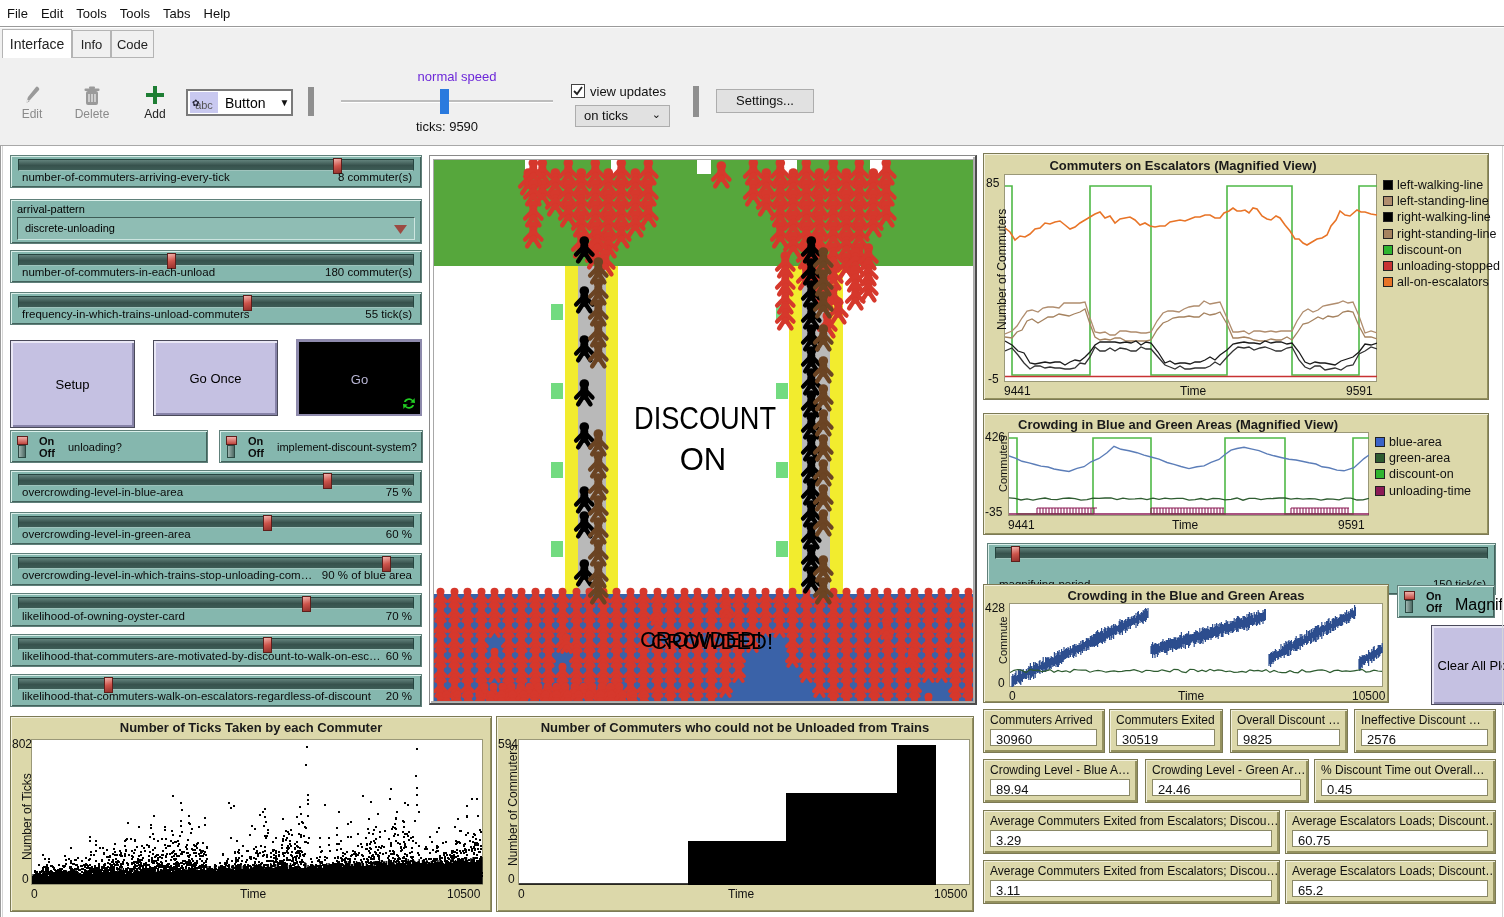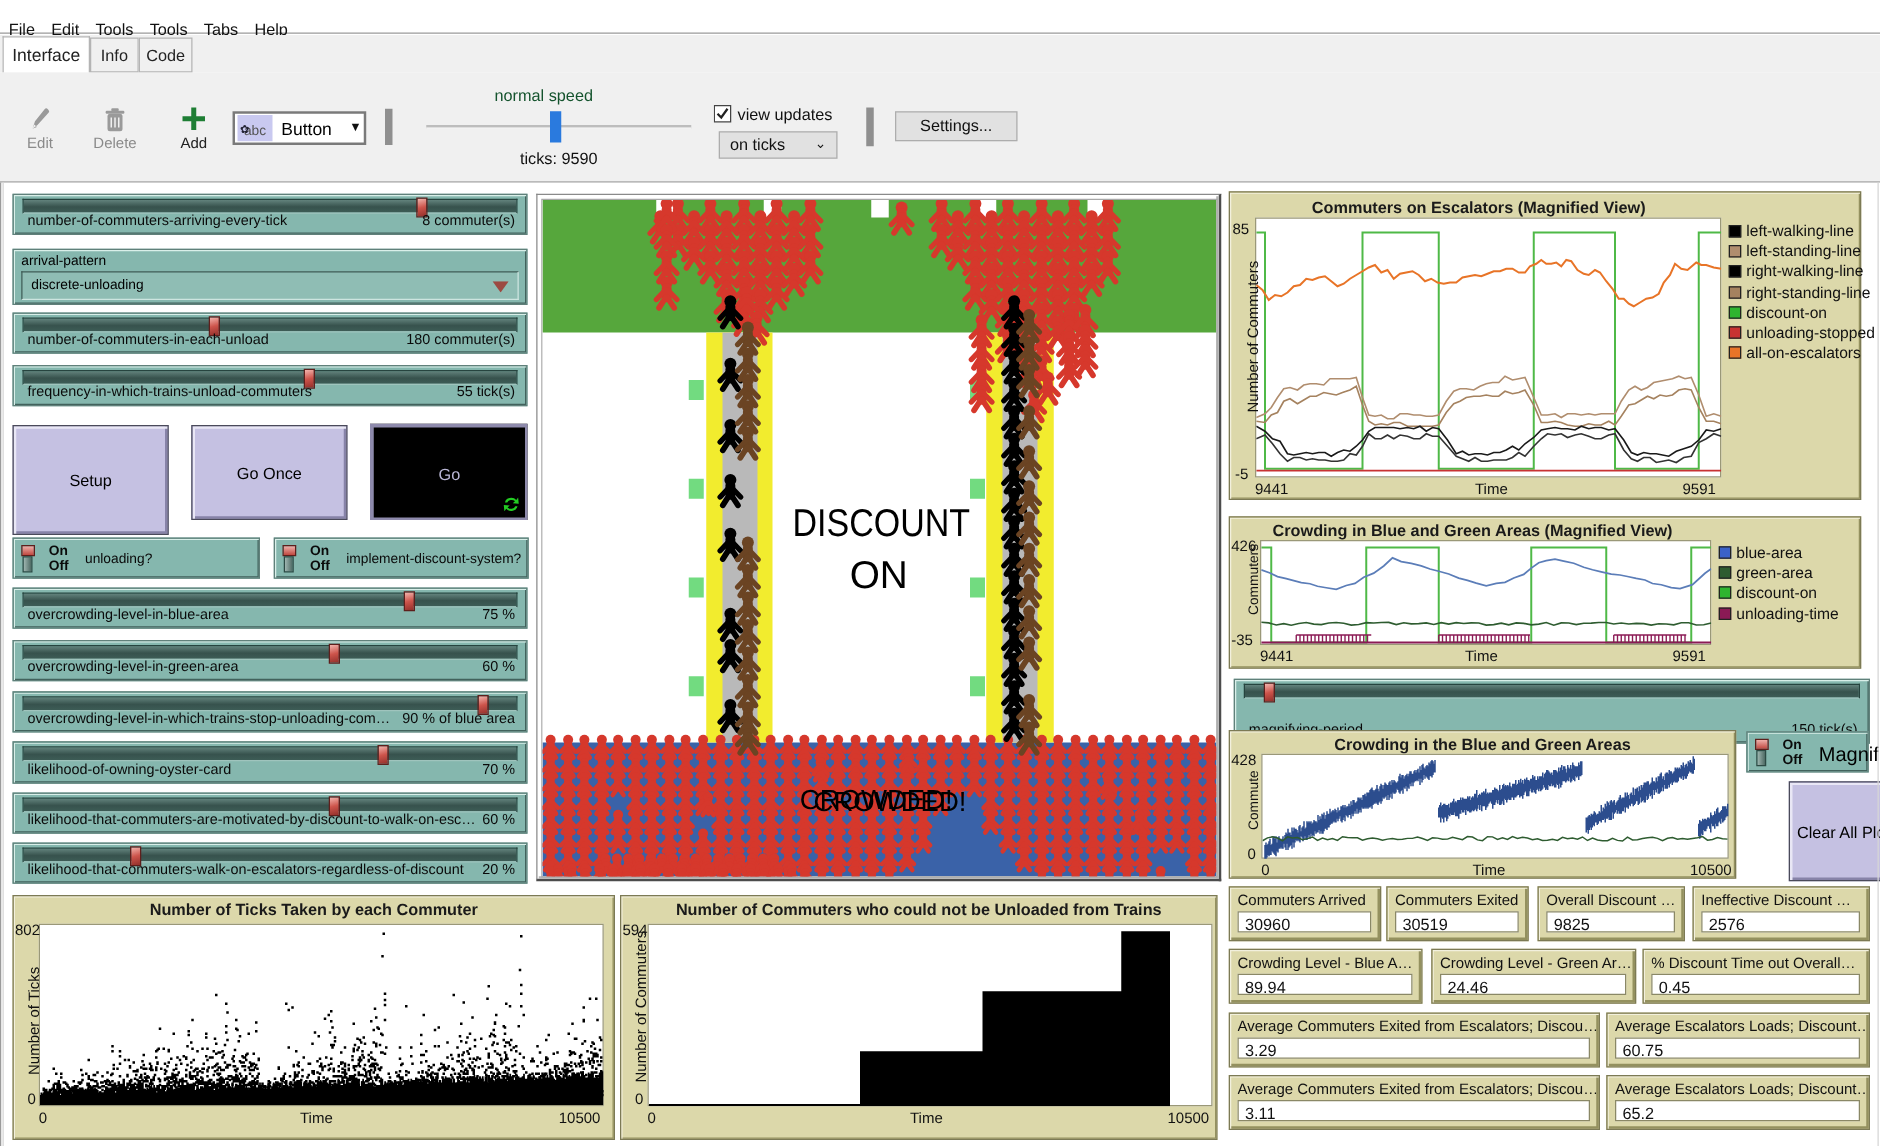--- a/index.html
+++ b/index.html
@@ -1,17 +1,17 @@
 <!DOCTYPE html>
 <html><head><meta charset="utf-8"><style>
 *{margin:0;padding:0;box-sizing:border-box}
 body{width:1504px;height:917px;position:relative;font-family:"Liberation Sans",sans-serif;background:#fff;overflow:hidden}
 .abs{position:absolute}
 .menu{left:0;top:0;width:1504px;height:27px;background:#fff;border-bottom:1px solid #9a9a9a}
-.menu span{display:inline-block;padding:16px 6px 0 7px;font-size:13px;color:#111}
+.menu span{display:inline-block;padding:6px 6px 0 7px;font-size:13px;color:#111}
 .tabbar{left:0;top:28px;width:1504px;height:30px;background:#f0f0f0}
 .tab{position:absolute;height:28px;font-size:13px;text-align:center;padding-top:6px;border:1px solid #b4b4b4;background:#f0f0f0;color:#222}
 .tab.act{background:#fff;border-bottom:none;height:29px;top:29px!important;font-size:14px}
 .toolbar{left:0;top:58px;width:1504px;height:88px;background:#f0f0f0;border-bottom:1px solid #a8a8a8}
 .ticon{position:absolute;font-size:12px;color:#8a8a8a;text-align:center}
 .sep{position:absolute;width:6px;background:#8f8f8f}
 .combo{position:absolute;background:#fff;border:2px solid #7a7a7a;display:flex;align-items:center}
 .wbtn{position:absolute;background:#e1e1e1;border:1px solid #adadad;font-size:13px;text-align:center;color:#111}
 .slider{position:absolute;background:#85b7ae;border:1px solid #60807a;box-shadow:inset 1px 1px 0 #d9efe9,inset -1px -1px 0 #42625c}
 .strack{position:absolute;left:7px;right:7px;top:3px;height:12px;background:linear-gradient(#62827c,#37524d 55%,#3d5c56);border:1px solid #26443f;border-bottom-color:#9fc4bd}
@@ -53,21 +53,21 @@
 <svg class="abs" style="left:144px;top:84px" width="22" height="22">
     <path d="M9 2h4v7h7v4h-7v7H9v-7H2V9h7z" fill="#1e7e34"></path>
   </svg>
 <div class="ticon" style="left:138px;top:107px;width:34px;color:#222">Add</div>
 <div class="combo" style="left:186px;top:89px;width:107px;height:27px">
 <span style="display:inline-block;width:28px;height:21px;background:#c9c9f0;margin-left:2px;position:relative;font-size:11px;color:#555;text-align:center;line-height:26px">abc<span style="position:absolute;left:2px;top:-2px;font-size:9px;color:#223">✿</span></span>
 <span style="font-size:14px;margin-left:7px;color:#000000">Button</span>
 <span style="margin-left:14px;font-size:10px;color:#111">▼</span>
   </div>
 <div class="sep" style="left:308px;top:87px;height:29px"></div>
-<div class="abs" style="left:390px;top:69px;width:90px;text-align:center;font-size:13px;color:#14532d">normal speed</div>
+<div class="abs" style="left:412px;top:69px;width:90px;text-align:center;font-size:13px;color:#6d28d9">normal speed</div>
 <div class="abs" style="left:341px;top:100px;width:212px;height:3px;background:#bdbdbd;border-bottom:1px solid #fff"></div>
 <div class="abs" style="left:440px;top:89px;width:9px;height:25px;background:#2a7ade"></div>
 <div class="abs" style="left:402px;top:119px;width:90px;text-align:center;font-size:13px;color:#111">ticks: 9590</div>
 <svg class="abs" style="left:571px;top:84px" width="15" height="15">
     <rect x="0.5" y="0.5" width="13" height="13" fill="#fff" stroke="#444"></rect>
     <path d="M3 7l3 3 5-7" stroke="#222" stroke-width="1.8" fill="none"></path>
   </svg>
 <div class="abs" style="left:590px;top:84px;font-size:13px;color:#111">view updates</div>
 <div class="wbtn" style="left:575px;top:105px;width:95px;height:22px;text-align:left;padding:2px 0 0 8px">on ticks<span style="position:absolute;right:8px;top:2px;font-size:11px">⌄</span></div>
 <div class="sep" style="left:693px;top:86px;height:31px"></div>

